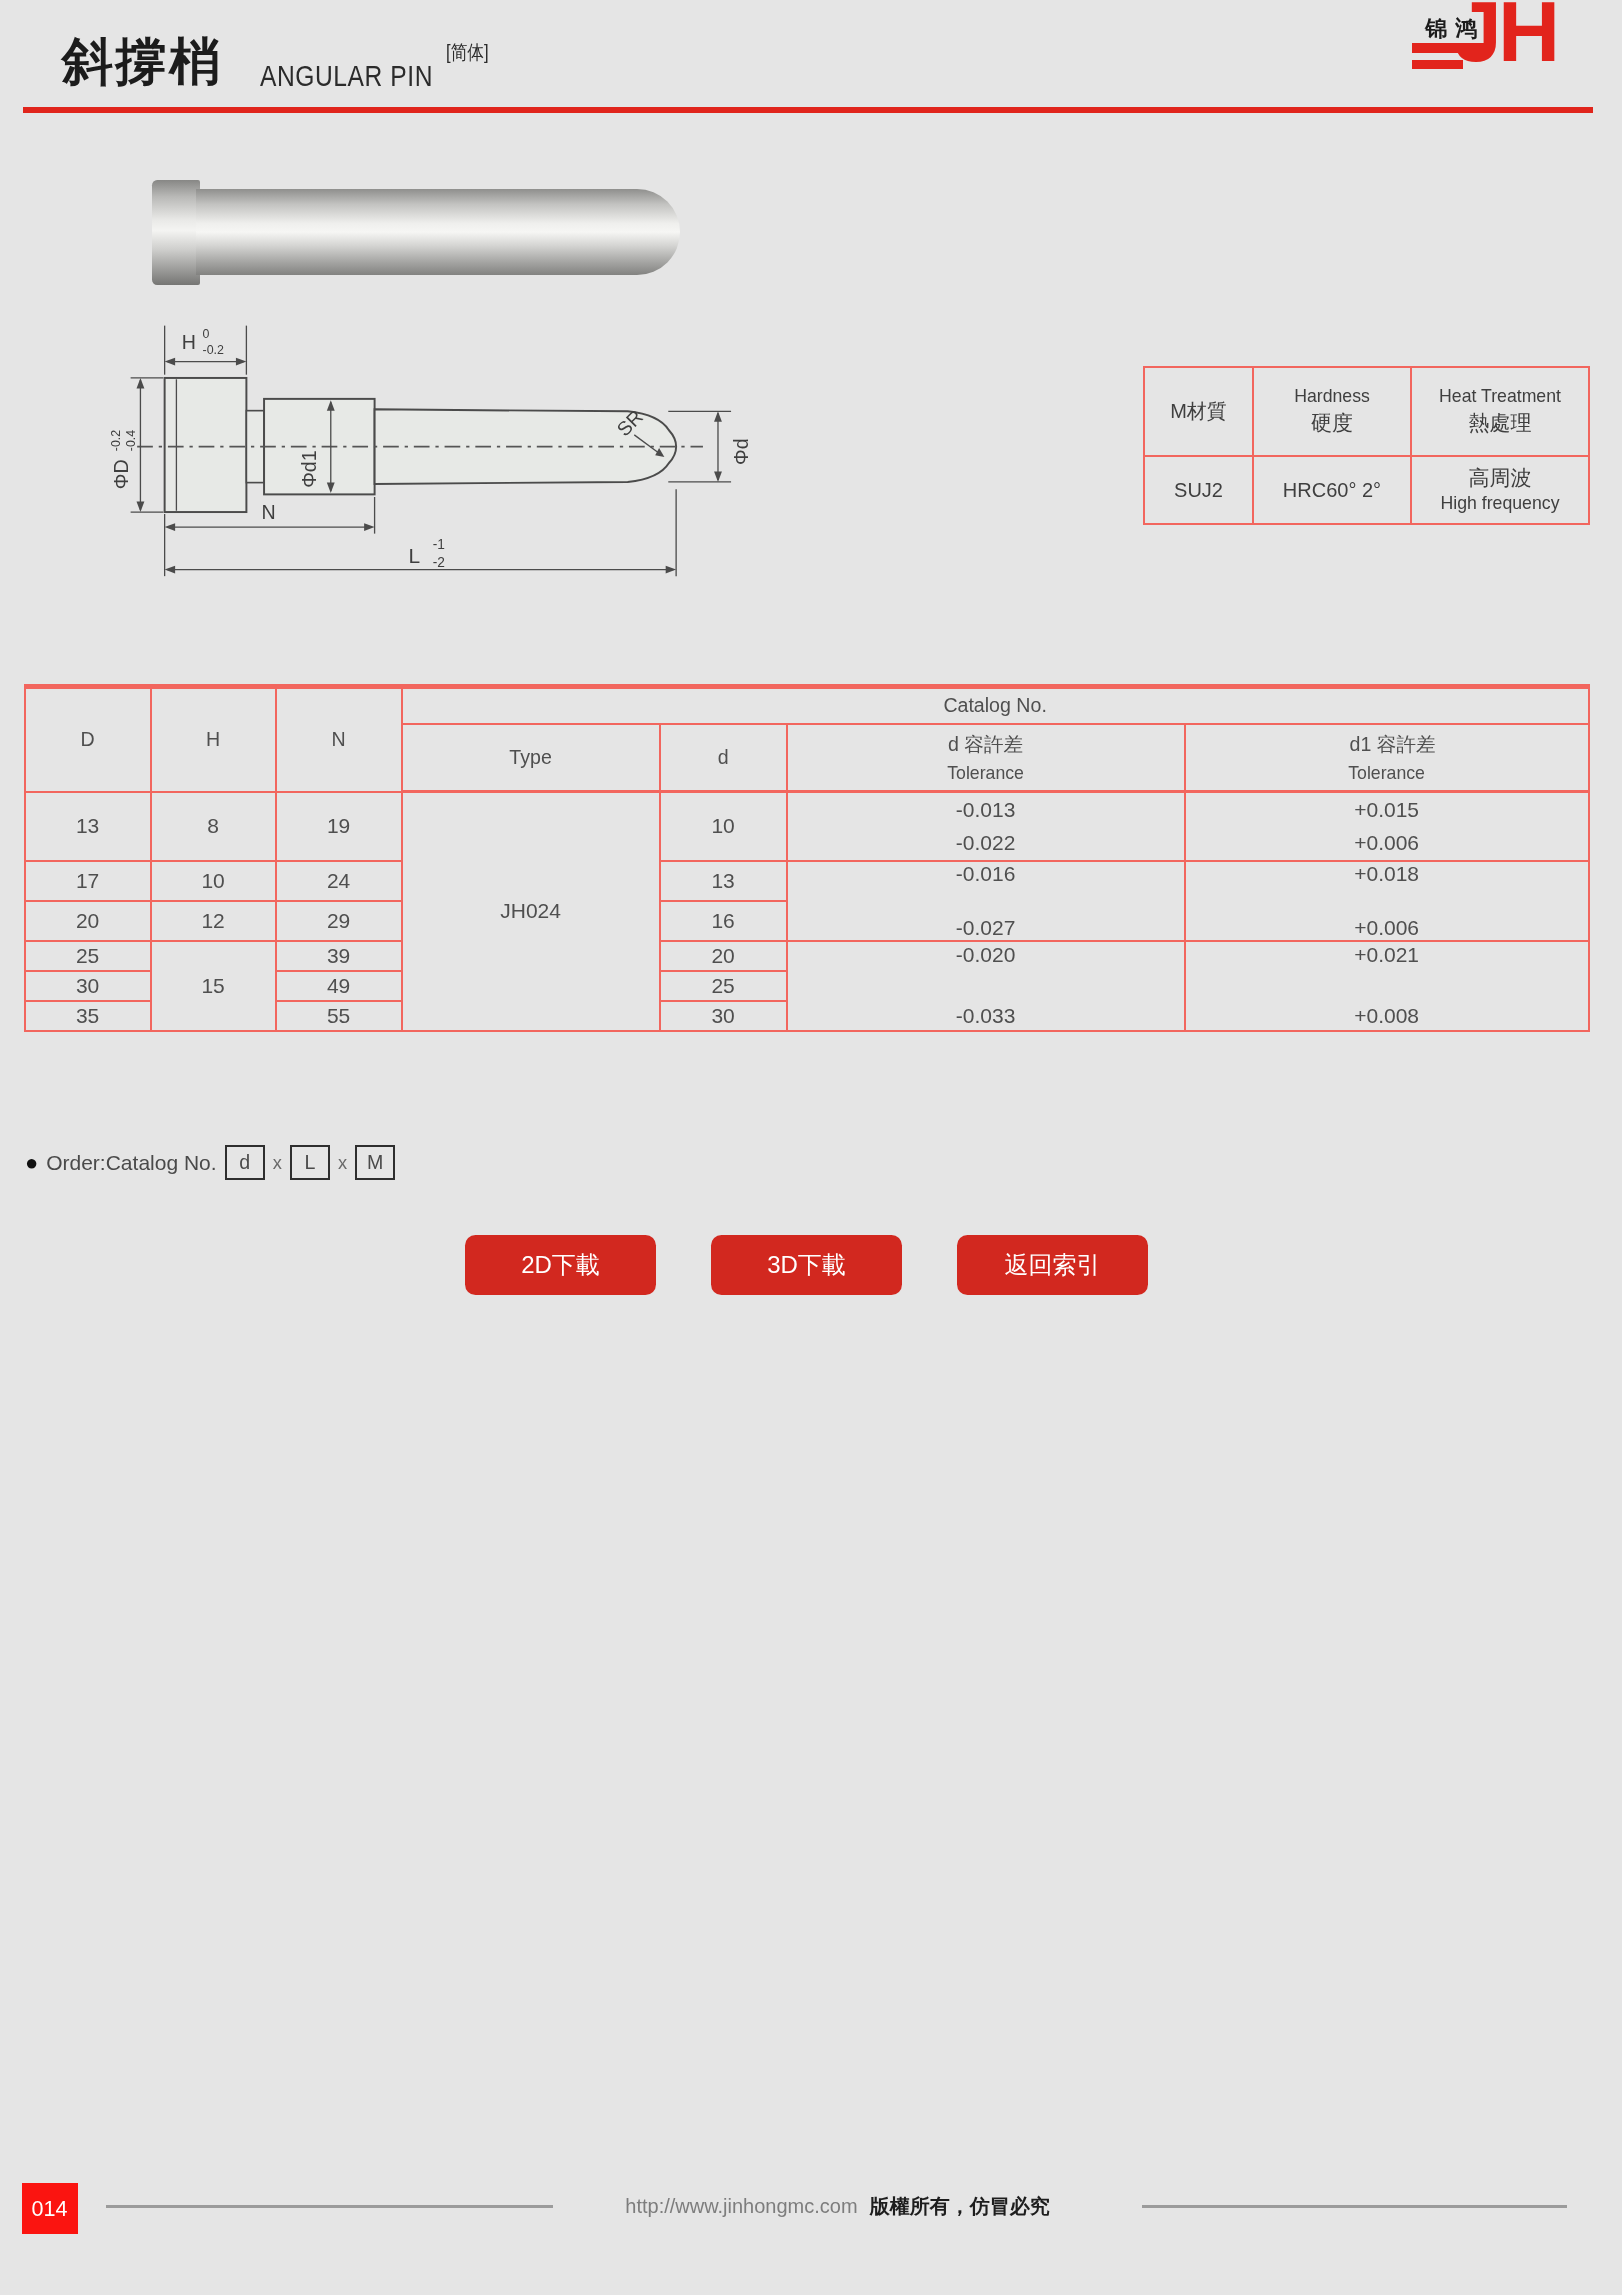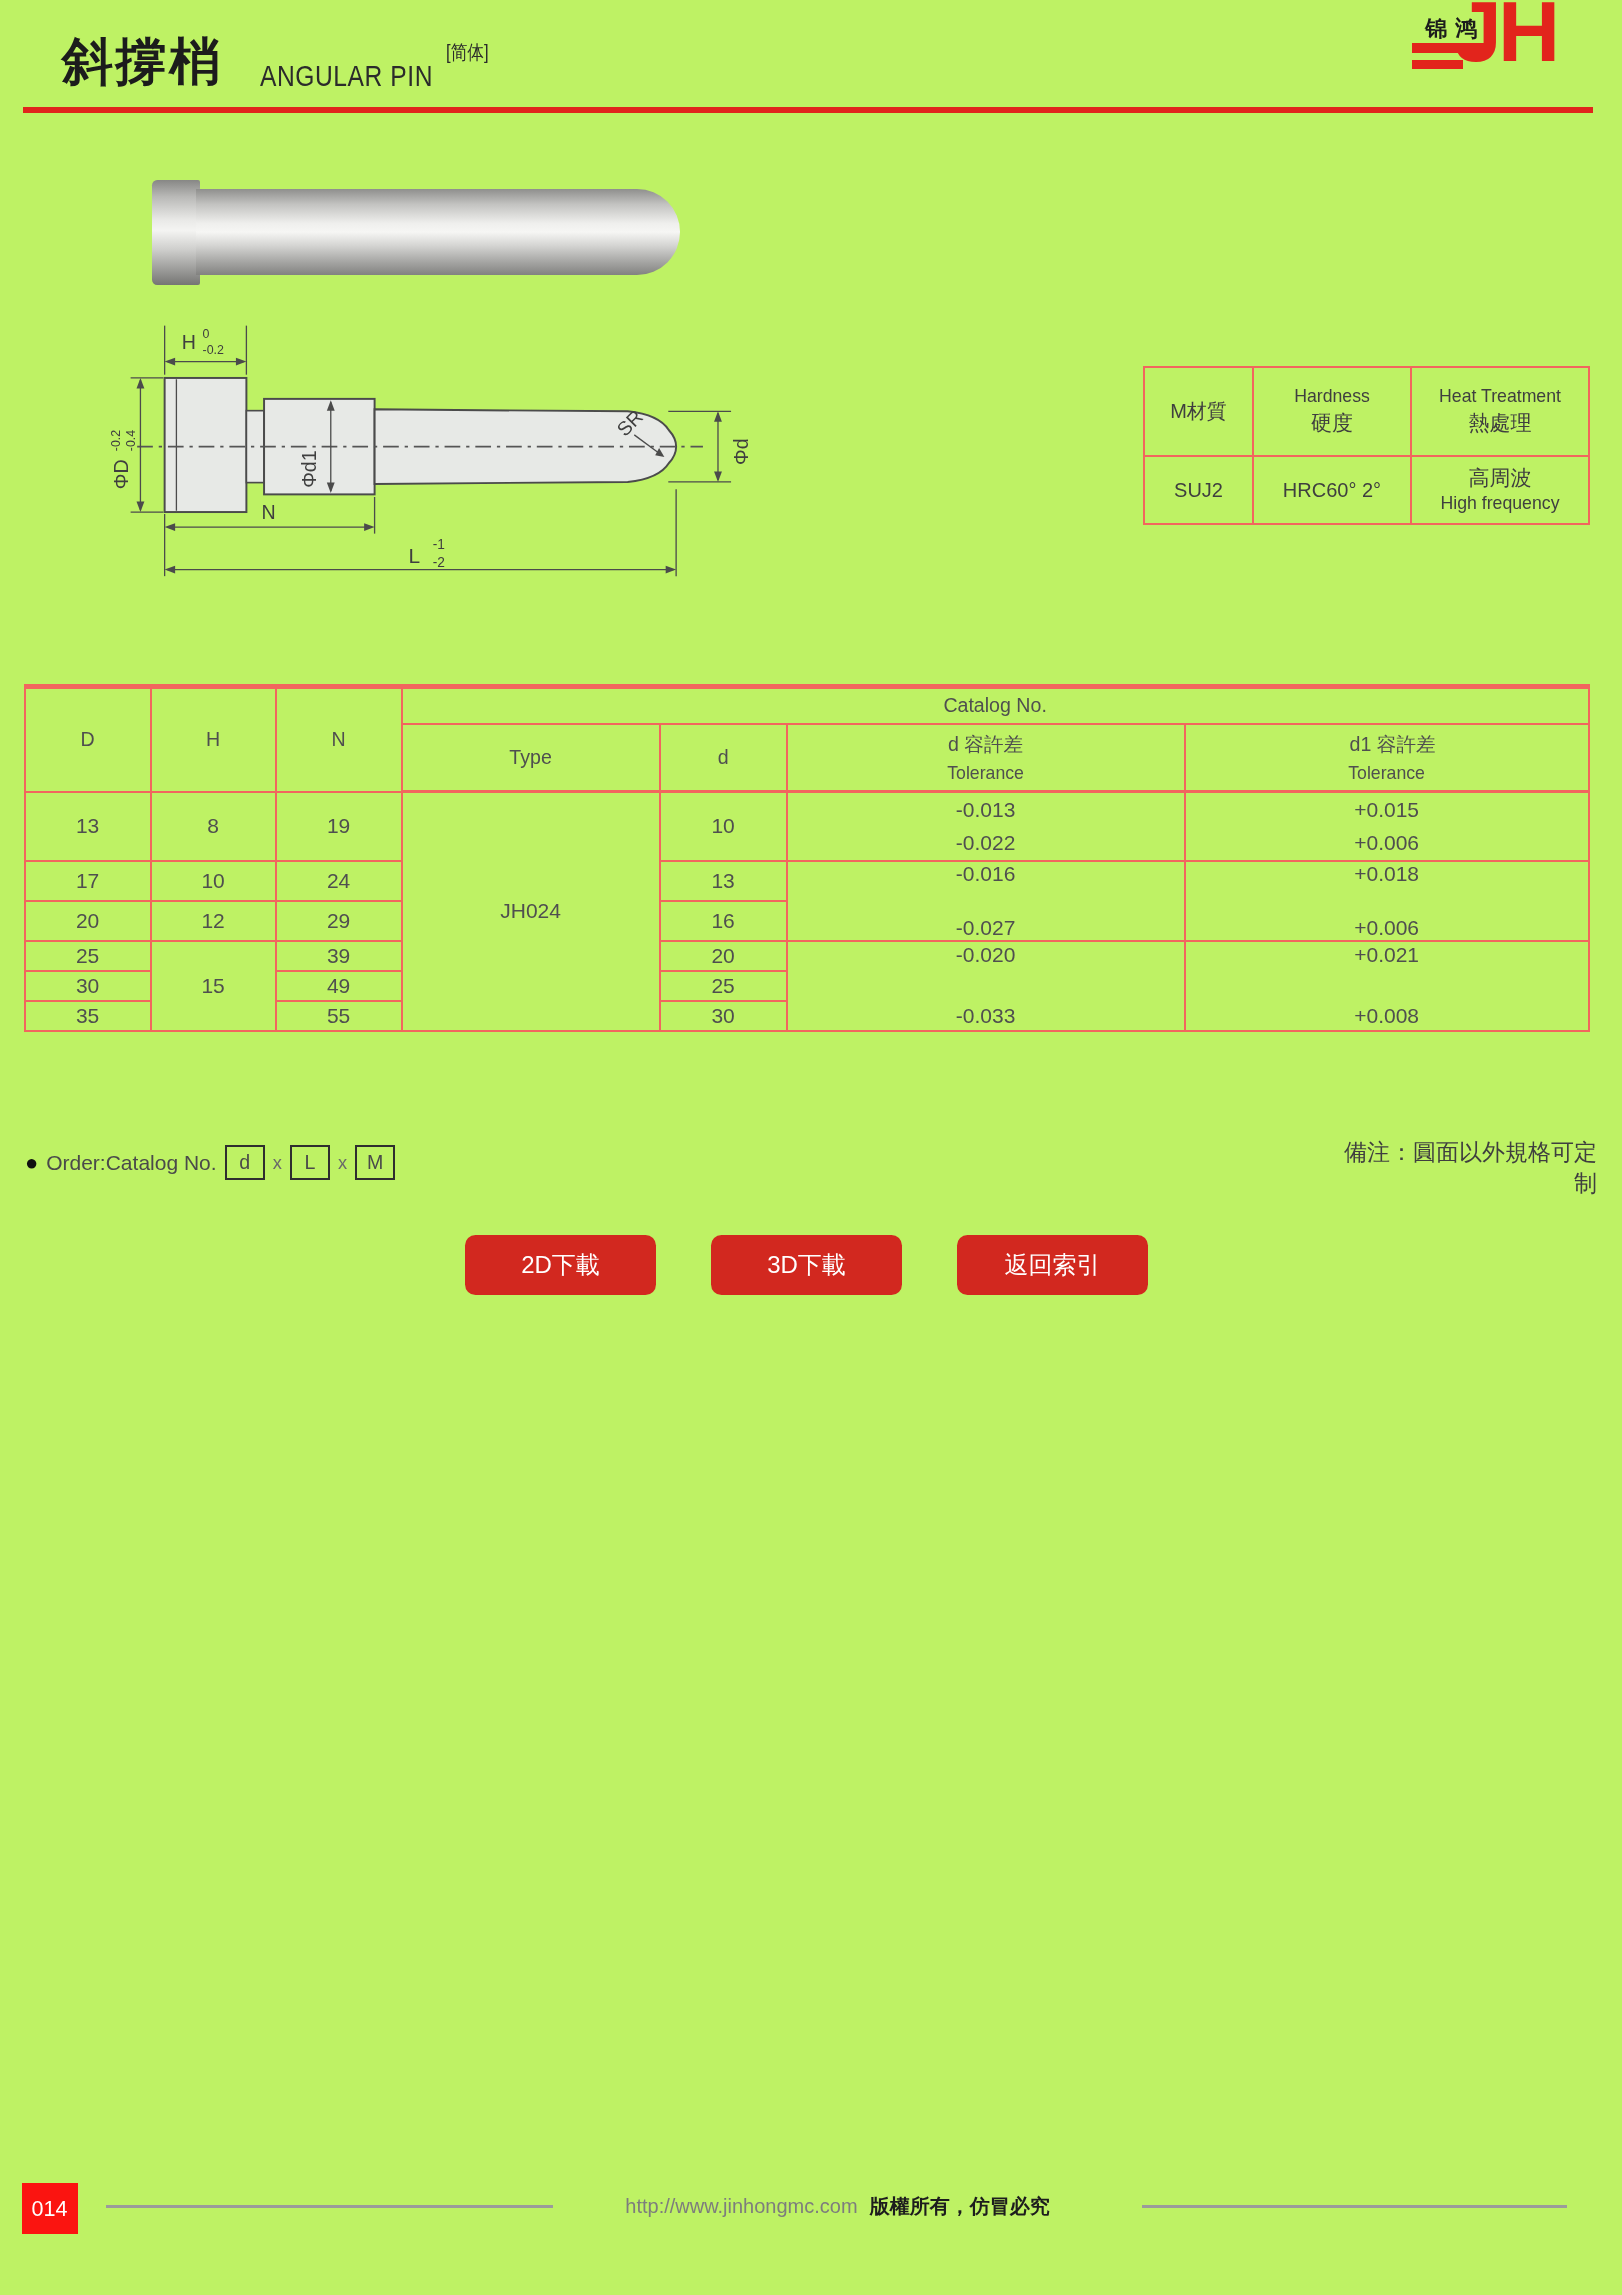--- a/index.html
+++ b/index.html
@@ -1,16 +1,16 @@
 <!DOCTYPE html>
 <html style="font-size:10.5px"><head>
 <meta charset="utf-8">
 <style>
   html,body{margin:0;padding:0;background:#fff;}
-  .page{position:relative;width:1622px;height:2295px;background:#bef264;overflow:hidden;
+  .page{position:relative;width:1622px;height:2295px;background:#e5e5e5;overflow:hidden;
         font-family:"Liberation Sans",sans-serif;color:#3c3c3c;}
   .abs{position:absolute;}
 
   
   .title-cn{left:62px;top:27.5px;font-size:51px;font-weight:bold;color:#1c1c1c;letter-spacing:2.6px;}
   .title-en{left:260px;top:59px;font-size:30px;color:#2b2b2b;transform:scaleX(.82);transform-origin:left;letter-spacing:0.7px;}
   .lang-tag{left:446px;top:39px;font-size:19.6px;color:#2b2b2b;transform:scaleX(.85);transform-origin:left;}
   .logo{left:1407px;top:0;width:190px;height:88px;}
   .logo-jh{position:absolute;left:47px;top:-18.3px;font-size:86px;font-weight:800;color:#e2241c;letter-spacing:-3.9px;}
   .logo-cn{position:absolute;left:18.3px;top:14.4px;font-size:22px;font-weight:bold;color:#1c1c1c;letter-spacing:7.9px;}
@@ -297,21 +297,20 @@
   <div class="abs order">
     <span class="bullet">●</span>
     <span>Order:Catalog No.</span>
     <span class="obox">d</span>
     <span class="ox">x</span>
     <span class="obox">L</span>
     <span class="ox">x</span>
     <span class="obox">M</span>
   </div>
 
-  <div class="abs note">備注：圓面以外規格可定制</div>
 
   <div class="abs btn btn-2d">2D下載</div>
   <div class="abs btn btn-3d">3D下載</div>
   <div class="abs btn btn-idx">返回索引</div>
 
   <div class="abs page-tab">014</div>
   <div class="abs foot-line-l"></div>
   <div class="abs foot-text">
     <span class="foot-url">http://www.jinhongmc.com</span>
     <span class="foot-copy">版權所有，仿冒必究</span>

